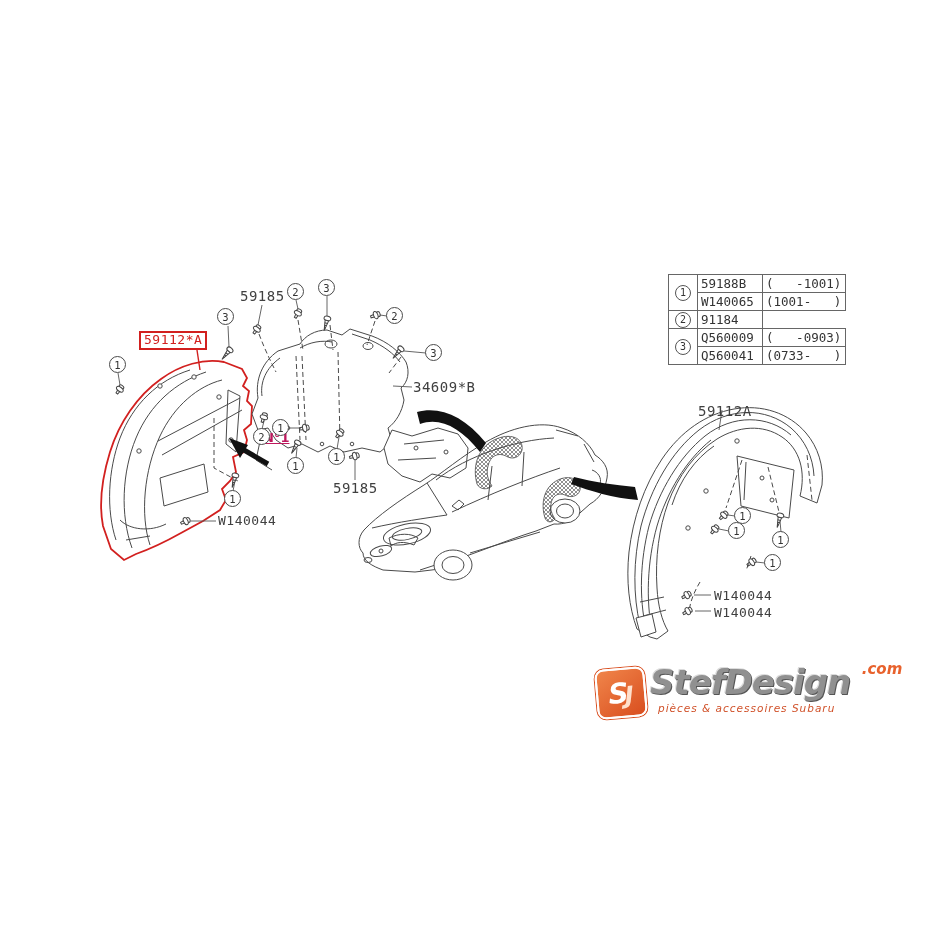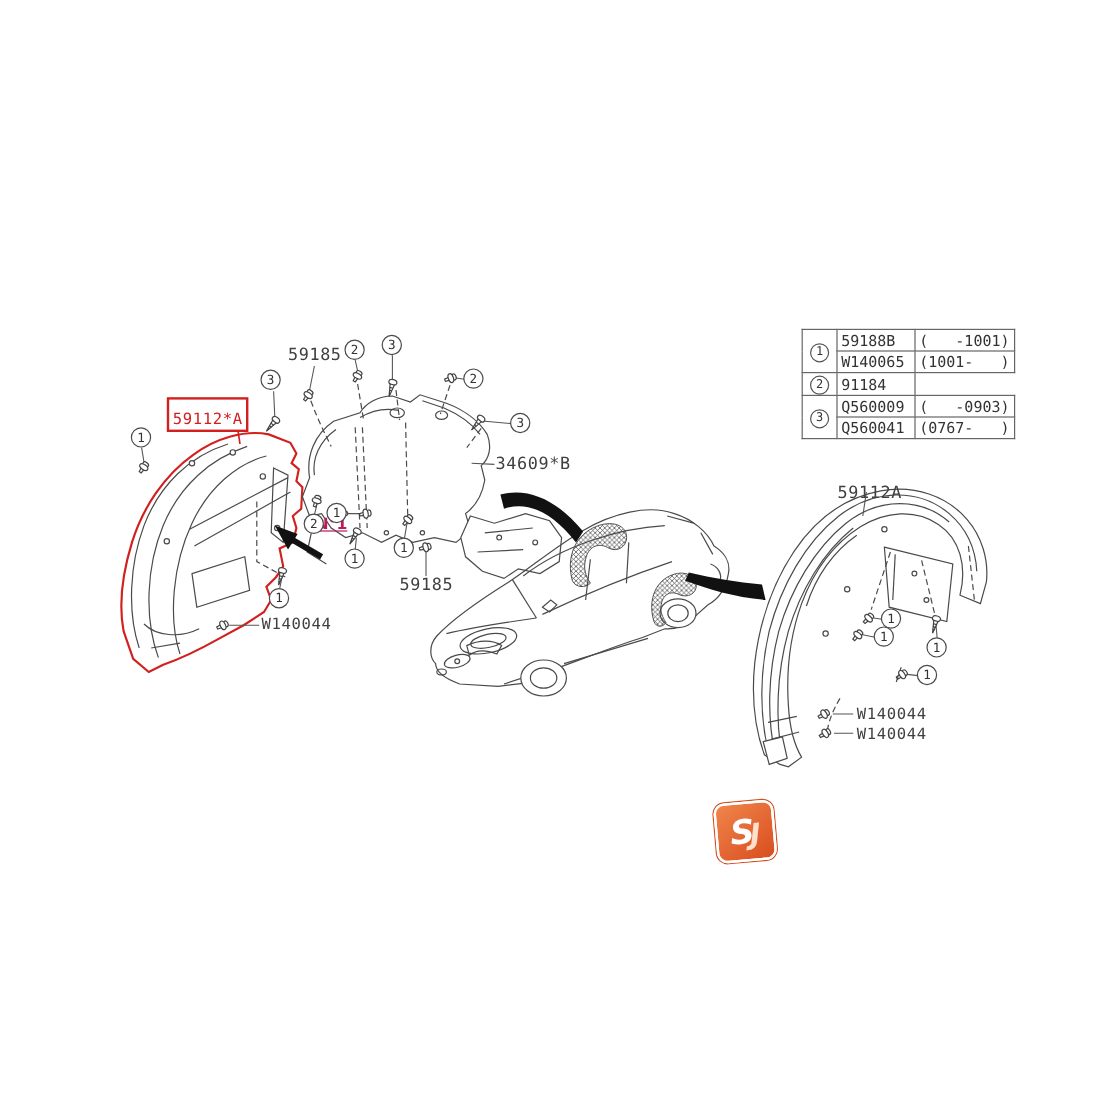--- a/index.html
+++ b/index.html
@@ -4,21 +4,21 @@
 <style>
   html,body { margin:0; padding:0; background:#ffffff; }
   .stage { position:relative; width:931px; height:931px; background:#ffffff; overflow:hidden;
            font-family:"DejaVu Sans", sans-serif; }
   svg.art { position:absolute; left:0; top:0; }
 
   .lbl { position:absolute; font:14px "DejaVu Sans Mono", monospace; color:#404040;
          letter-spacing:0.5px; white-space:nowrap; }
   .lbl.sm { font-size:13px; }
   .red-tag { position:absolute; left:139px; top:331px; border:2px solid #d2201f; color:#d2201f;
-             font:13px "DejaVu Sans Mono", monospace; letter-spacing:0.5px; padding:10px 3px 1px 3px;
+             font:13px "DejaVu Sans Mono", monospace; letter-spacing:0.5px; padding:0 3px 1px 3px;
              background:#ffffff; line-height:14px; }
   .note { position:absolute; left:263px; top:430px; font:bold 13px "DejaVu Sans", sans-serif; color:#be185d;text-decoration:underline; }
 
   .co { position:absolute; width:17px; height:17px; border:1.3px solid #4a4a4a; border-radius:50%;
         background:#fff; color:#333; font:10.5px "DejaVu Sans Mono", monospace;
         display:flex; align-items:center; justify-content:center; box-sizing:border-box; }
 
   table.parts-table { position:absolute; left:668px; top:274px; border-collapse:collapse;
         font:12.5px "DejaVu Sans Mono", monospace; color:#333; background:transparent; }
   .parts-table td { border:1px solid #666; height:17px; padding:0 3px; background:#fff; white-space:pre; }
@@ -254,25 +254,30 @@
     <td class="num">91184</td>
     <td class="norb"></td>
   </tr>
   <tr>
     <td class="ref" rowspan="2"><span class="refco">3</span></td>
     <td class="num">Q560009</td>
     <td class="rng">(   -0903)</td>
   </tr>
   <tr>
     <td class="num">Q560041</td>
-    <td class="rng">(0767-   )</td>
+    <td class="rng">(0733-   )</td>
   </tr>
 </tbody>
     </table>
 
 <div class="logo">
   <div class="logo-mark">
     <span class="lm-s">S</span>
     <span class="lm-j">J</span>
   </div>
+  <div class="logo-text-wrap">
+    <span class="logo-name">StefDesign</span>
+    <span class="logo-tld">.com</span>
+    <div class="logo-tagline">pièces &amp; accessoires Subaru</div>
+  </div>
 </div>
 
 </div>
 
 </body></html>

